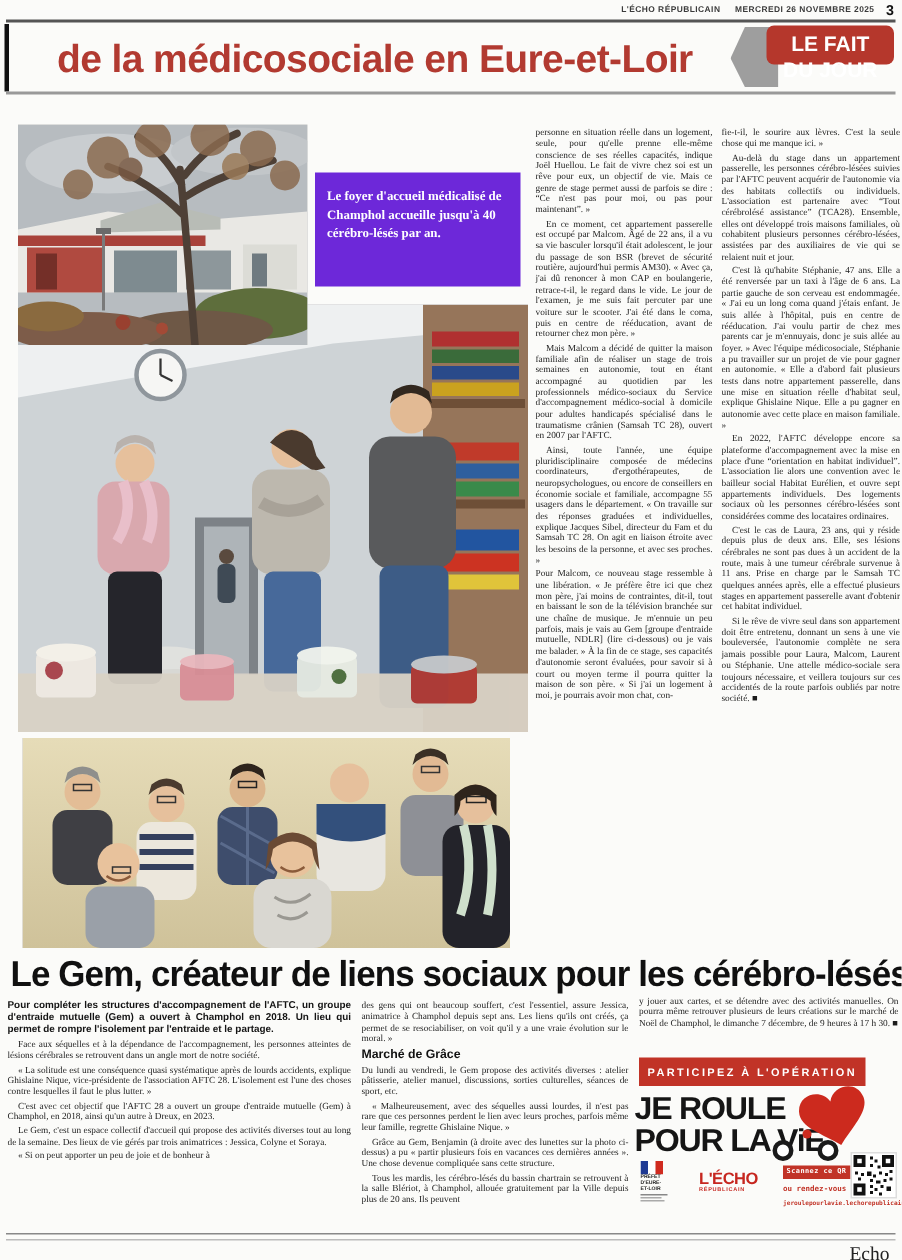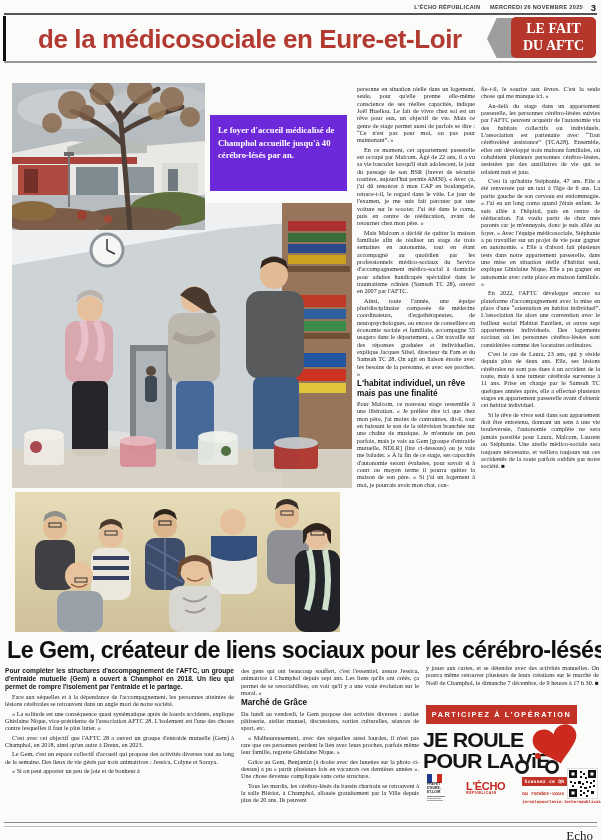--- a/index.html
+++ b/index.html
@@ -39,23 +39,23 @@
   <span>L'ÉCHO RÉPUBLICAIN</span>
   <span style="display:inline-block;width:6px;"></span>
   <span>MERCREDI 26 NOVEMBRE 2025</span>
 </div>
 <div class="abs pagenum" style="right:5px;top:2px;">3</div>
 <div class="abs rule" style="left:4px;top:13px;width:593px;height:1.5px;"></div>
 
 <div class="abs" style="left:3px;top:16px;width:2.5px;height:45px;background:#111;"></div>
 <div class="abs headline" style="left:38px;top:24px;">de la médicosociale en Eure-et-Loir</div>
 <div class="abs chevron" style="left:487px;top:18px;width:32px;height:40px;"></div>
-<div class="abs badge-box" style="left:511px;top:17px;width:85px;height:41px;font-family:Liberation Serif, serif;">
+<div class="abs badge-box" style="left:511px;top:17px;width:85px;height:26px;">
   <div>LE FAIT</div>
-  <div>DU AFTC</div>
+  <div>DU JOUR</div>
 </div>
 <div class="abs" style="left:4px;top:61px;width:593px;height:2px;background:#999;"></div>
 
 <div class="abs photo" style="left:12px;top:203px;width:340px;height:285px;">
   <svg width="340" height="285" viewBox="0 0 340 285">
     <rect width="340" height="285" fill="#ced3d6"></rect>
     <polygon points="0,0 340,0 340,14 210,26 0,62" fill="#eef0f1"></polygon>
     <ellipse cx="100" cy="238" rx="30" ry="10" fill="#e2e2df" opacity=".9"></ellipse>
 
     <ellipse cx="105" cy="252" rx="26" ry="9" fill="#d8d8d4"></ellipse>
@@ -207,21 +207,20 @@
       <rect x="154" y="94" width="52" height="46" rx="12" fill="#d9d7d1"></rect>
       <path d="M168,106 q12,8 24,-2 M170,118 q10,6 20,-2" stroke="#9a9892" stroke-width="2" fill="none"></path>
   </svg>
 </div>
 
 <div class="abs col" style="left:357px;top:85px;width:118px;height:552px;">
   <p class="noindent">personne en situation réelle dans un logement, seule, pour qu'elle prenne elle-même conscience de ses réelles capacités, indique Joël Huellou. Le fait de vivre chez soi est un rêve pour eux, un objectif de vie. Mais ce genre de stage permet aussi de parfois se dire : “Ce n'est pas pour moi, ou pas pour maintenant”. »</p>
   <p>En ce moment, cet appartement passerelle est occupé par Malcom. Âgé de 22 ans, il a vu sa vie basculer lorsqu'il était adolescent, le jour du passage de son BSR (brevet de sécurité routière, aujourd'hui permis AM30). « Avec ça, j'ai dû renoncer à mon CAP en boulangerie, retrace-t-il, le regard dans le vide. Le jour de l'examen, je me suis fait percuter par une voiture sur le scooter. J'ai été dans le coma, puis en centre de rééducation, avant de retourner chez mon père. »</p>
   <p>Mais Malcom a décidé de quitter la maison familiale afin de réaliser un stage de trois semaines en autonomie, tout en étant accompagné au quotidien par les professionnels médico-sociaux du Service d'accompagnement médico-social à domicile pour adultes handicapés spécialisé dans le traumatisme crânien (Samsah TC 28), ouvert en 2007 par l'AFTC.</p>
   <p>Ainsi, toute l'année, une équipe pluridisciplinaire composée de médecins coordinateurs, d'ergothérapeutes, de neuropsychologues, ou encore de conseillers en économie sociale et familiale, accompagne 55 usagers dans le département. « On travaille sur des réponses graduées et individuelles, explique Jacques Sibel, directeur du Fam et du Samsah TC 28. On agit en liaison étroite avec les besoins de la personne, et avec ses proches. »</p>
-  <p class="subhead">L'habitat individuel, un rêve mais pas une finalité</p>
   <p class="noindent">Pour Malcom, ce nouveau stage ressemble à une libération. « Je préfère être ici que chez mon père, j'ai moins de contraintes, dit-il, tout en baissant le son de la télévision branchée sur une chaîne de musique. Je m'ennuie un peu parfois, mais je vais au Gem [groupe d'entraide mutuelle, NDLR] (lire ci-dessous) ou je vais me balader. » À la fin de ce stage, ses capacités d'autonomie seront évaluées, pour savoir si à court ou moyen terme il pourra quitter la maison de son père. « Si j'ai un logement à moi, je pourrais avoir mon chat, con-</p>
 </div>
 <div class="abs col" style="left:481px;top:85px;width:119px;height:552px;">
   <p class="noindent">fie-t-il, le sourire aux lèvres. C'est la seule chose qui me manque ici. »</p>
   <p>Au-delà du stage dans un appartement passerelle, les personnes cérébro-lésées suivies par l'AFTC peuvent acquérir de l'autonomie via des habitats collectifs ou individuels. L'association est partenaire avec “Tout cérébrolésé assistance” (TCA28). Ensemble, elles ont développé trois maisons familiales, où cohabitent plusieurs personnes cérébro-lésées, assistées par des auxiliaires de vie qui se relaient nuit et jour.</p>
   <p>C'est là qu'habite Stéphanie, 47 ans. Elle a été renversée par un taxi à l'âge de 6 ans. La partie gauche de son cerveau est endommagée. « J'ai eu un long coma quand j'étais enfant. Je suis allée à l'hôpital, puis en centre de rééducation. J'ai voulu partir de chez mes parents car je m'ennuyais, donc je suis allée au foyer. » Avec l'équipe médicosociale, Stéphanie a pu travailler sur un projet de vie pour gagner en autonomie. « Elle a d'abord fait plusieurs tests dans notre appartement passerelle, dans une mise en situation réelle d'habitat seul, explique Ghislaine Nique. Elle a pu gagner en autonomie avec cette place en maison familiale. »</p>
   <p>En 2022, l'AFTC développe encore sa plateforme d'accompagnement avec la mise en place d'une “orientation en habitat individuel”. L'association lie alors une convention avec le bailleur social Habitat Eurélien, et ouvre sept appartements individuels. Des logements sociaux où les personnes cérébro-lésées sont considérées comme des locataires ordinaires.</p>
   <p>C'est le cas de Laura, 23 ans, qui y réside depuis plus de deux ans. Elle, ses lésions cérébrales ne sont pas dues à un accident de la route, mais à une tumeur cérébrale survenue à 11 ans. Prise en charge par le Samsah TC quelques années après, elle a effectué plusieurs stages en appartement passerelle avant d'obtenir cet habitat individuel.</p>
   <p>Si le rêve de vivre seul dans son appartement doit être entretenu, donnant un sens à une vie bouleversée, l'autonomie complète ne sera jamais possible pour Laura, Malcom, Laurent ou Stéphanie. Une attelle médico-sociale sera toujours nécessaire, et veillera toujours sur ces accidentés de la route parfois oubliés par notre société. ■</p>
 </div>

